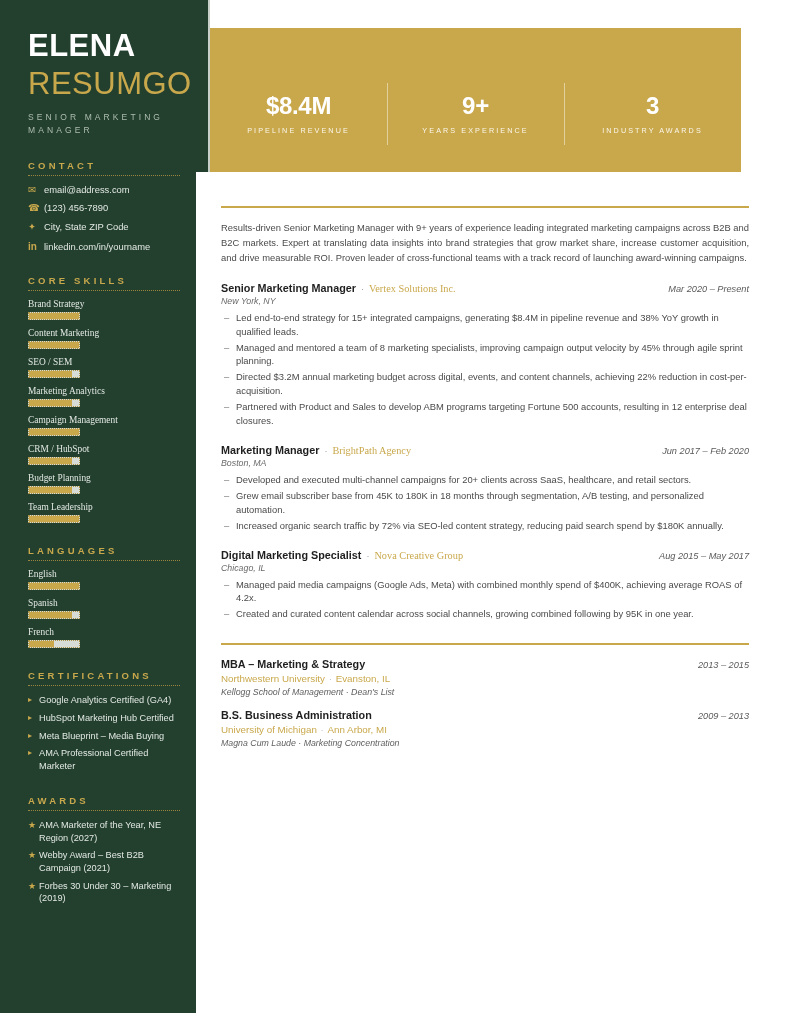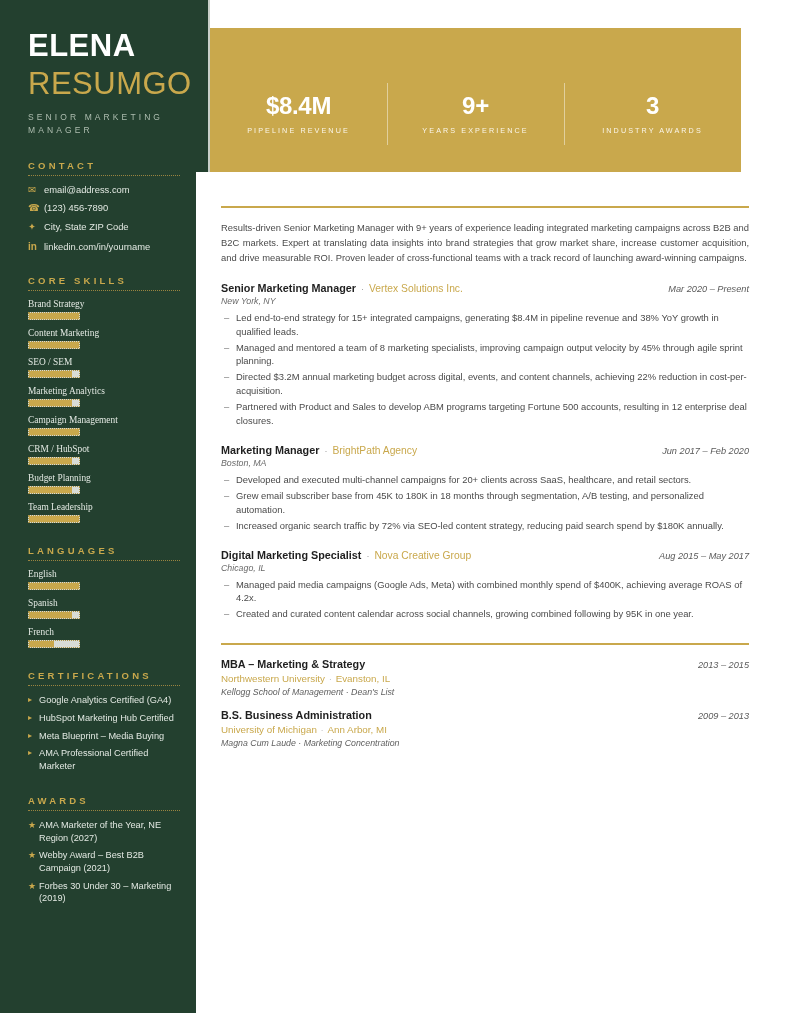--- a/index.html
+++ b/index.html
@@ -134,21 +134,21 @@
 
   .exp-block { margin-top: 16px; }
   .exp-head {
     display: flex; align-items: baseline; justify-content: space-between;
   }
   .exp-left { display: flex; align-items: baseline; }
   .exp-role {
     font-size: 10.8px; font-weight: bold; color: #1F1F1F;
   }
   .exp-sep { color: #9A9A9A; font-size: 9px; margin: 0 5px; }
-  .exp-company { font-size: 10.3px; color: #C9A84C; }
+  .exp-company { font-size: 10.3px; color: #C9A84C; font-family: Liberation Serif, serif; }
   .exp-dates {
     font-size: 9.2px; font-style: italic; color: #5A5A5A;
     white-space: nowrap;
   }
   .exp-loc {
     font-size: 8.8px; font-style: italic; color: #6A6A6A;
     margin-top: 2px; margin-bottom: 5px;
   }
   .exp-bullets { list-style: none; }
   .exp-bullet {

